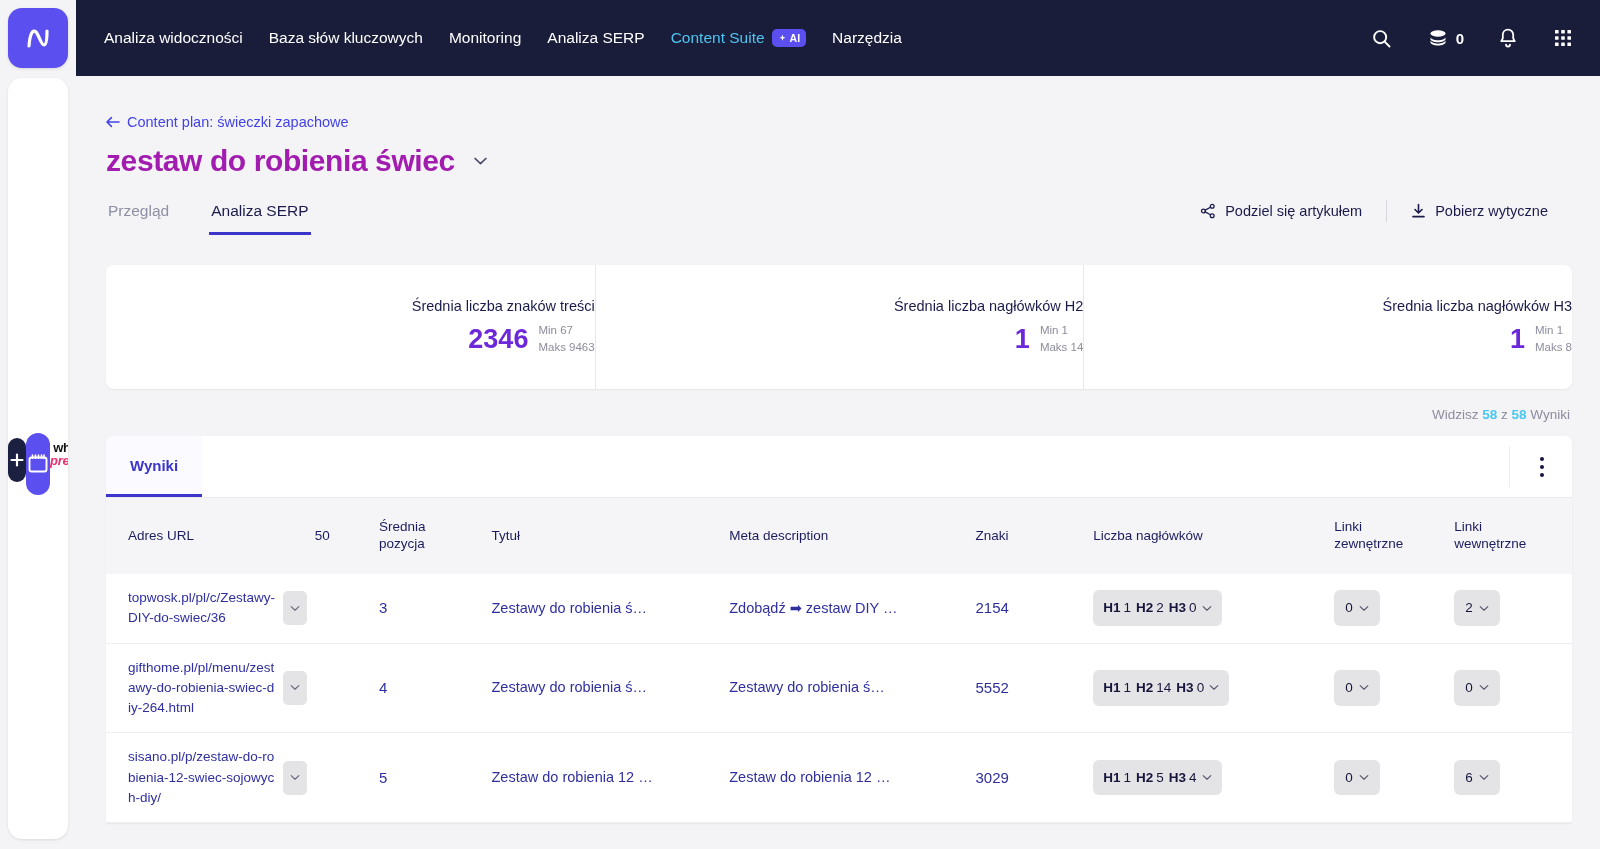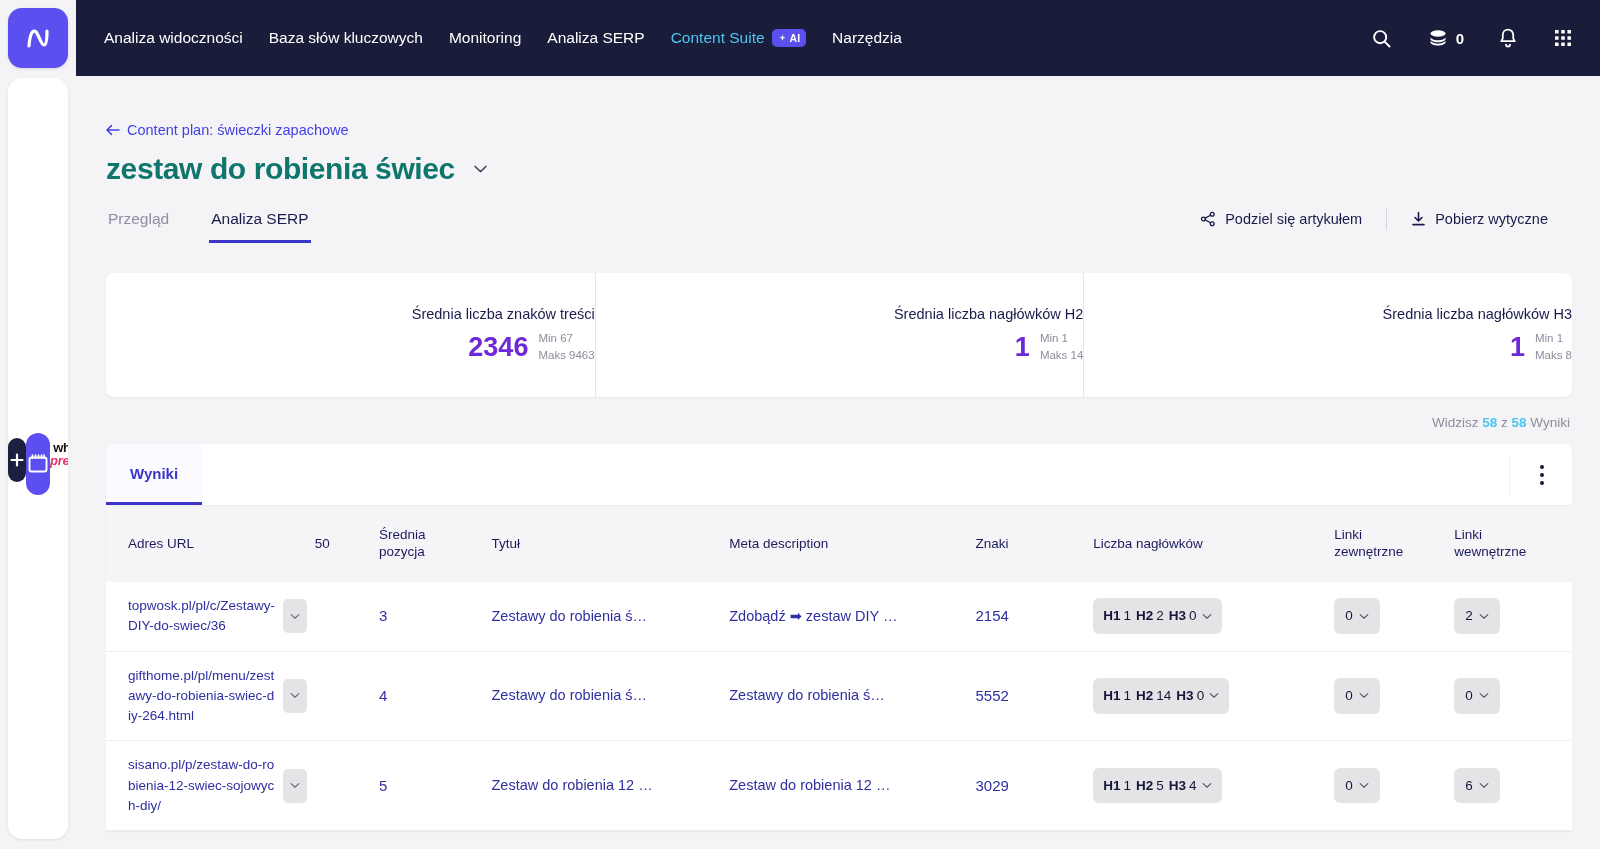--- a/index.html
+++ b/index.html
@@ -97,31 +97,31 @@
   }
   .topbar-right {
     margin-left: auto; display: flex; align-items: center; gap: 34px;
   }
   .ticon { display: flex; align-items: center; gap: 6px; cursor: pointer; }
   .ticon .cnt { font-size: 15px; font-weight: 700; color: #fff; }
 
   
   .content {
     flex: 1 1 auto; background: #f4f4f6;
-    padding: 16px 28px 0 30px;
+    padding: 8px 28px 0 30px;
     overflow: hidden;
     min-height: 0;
   }
   .crumb {
     display: inline-flex; align-items: center; gap: 7px;
     color: #4241e8; font-size: 14.5px; margin-top: 30px; cursor: pointer;
   }
   .title-row { display: flex; align-items: center; gap: 18px; margin-top: 12px; }
   h1 {
-    font-size: 30px; font-weight: 800; color: #0f766e;
+    font-size: 30px; font-weight: 800; color: #a21caf;
     letter-spacing: -.4px;
   }
   .title-caret { cursor: pointer; display:flex; }
 
   .tabs-row { display: flex; align-items: flex-start; margin-top: 18px; position: relative; }
   .tab {
     font-size: 15.5px; color: #8e8fa3; padding: 6px 2px 12px 2px;
     margin-right: 38px; cursor: pointer; white-space: nowrap;
   }
   .tab.active { color: #1b1b4b; border-bottom: 3px solid #3b35c9; }

